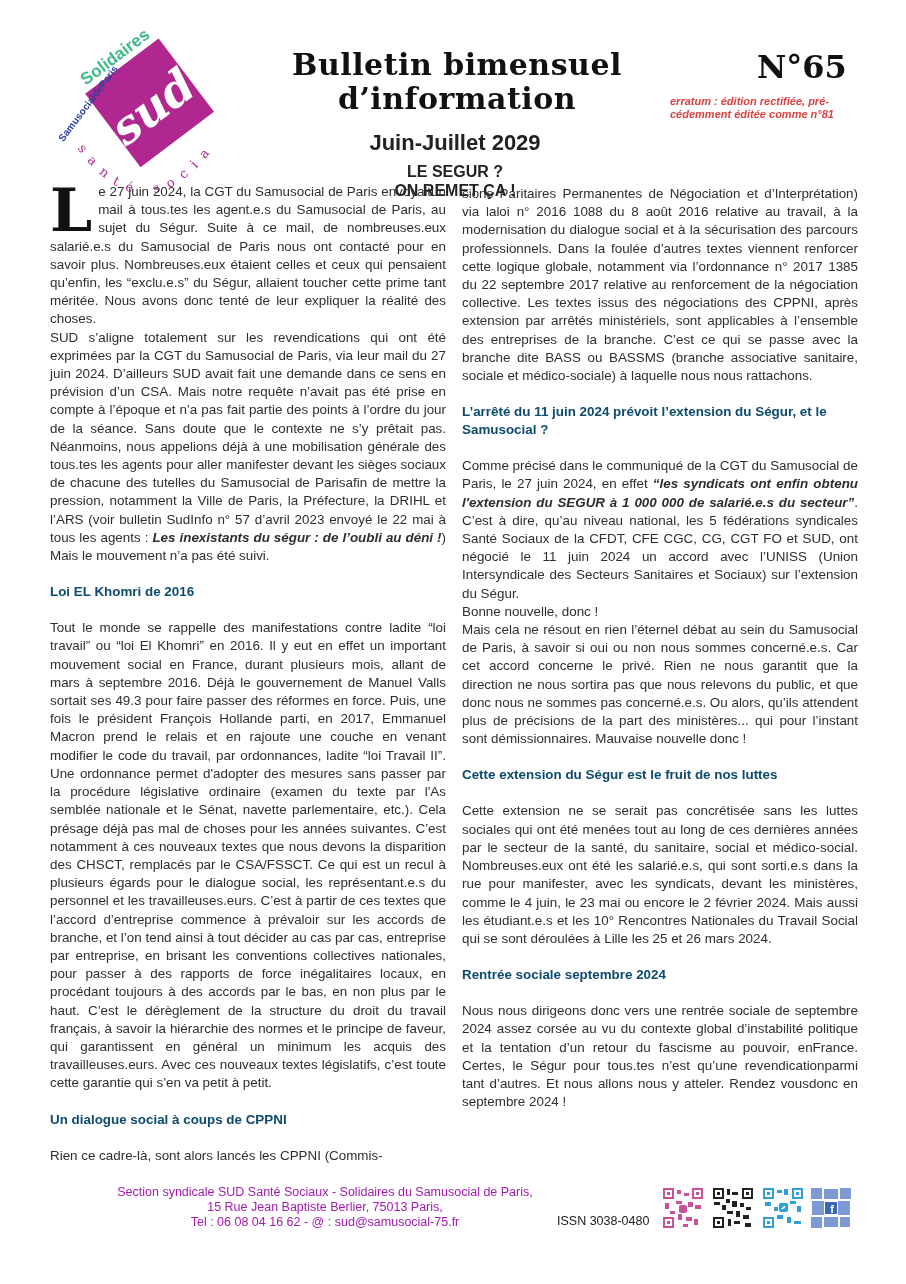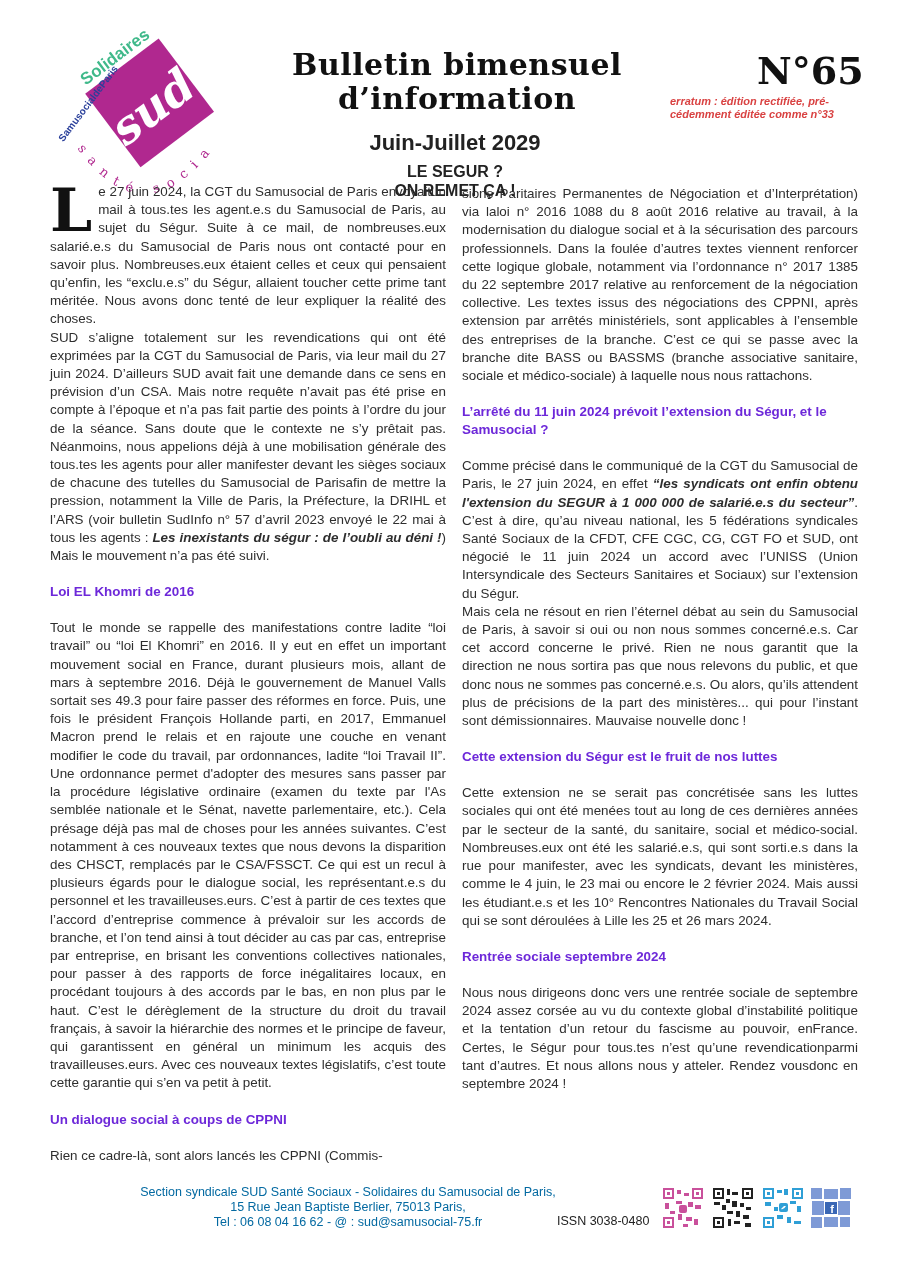--- a/index.html
+++ b/index.html
@@ -1,29 +1,29 @@
 <!DOCTYPE html>
 <html><head>
 <meta charset="utf-8">
 <style>
   html, body { margin: 0; padding: 0; background: #ffffff; }
   body { width: 906px; height: 1284px; position: relative; overflow: hidden; font-family: "DejaVu Sans", sans-serif; color: #2b2b2b; }
   .logo { position: absolute; left: 50px; top: 30px; width: 200px; height: 180px; }
   .title { position: absolute; left: 262px; top: 48px; width: 390px; text-align: center; font-family: "DejaVu Serif", serif; font-weight: 900; font-size: 30px; line-height: 34px; color: #111; letter-spacing: 0.5px; }
-  .issue-no { position: absolute; left: 757px; top: 48px; font-family: "DejaVu Serif", serif; font-weight: 900; font-size: 38px; color: #111; text-align: right; }
+  .issue-no { position: absolute; left: 757px; top: 48px; font-family: "DejaVu Serif", serif; font-weight: 900; font-size: 32px; color: #111; text-align: right; }
   .erratum { position: absolute; left: 670px; top: 95px; width: 200px; font-family: "Liberation Sans", sans-serif; font-style: italic; font-weight: bold; font-size: 11px; line-height: 13px; color: #d94242; }
   .date { position: absolute; left: 300px; top: 130px; width: 310px; text-align: center; font-family: "Liberation Sans", sans-serif; font-weight: bold; font-size: 22px; color: #222; }
   .headline { position: absolute; left: 300px; top: 162px; width: 310px; text-align: center; font-family: "Liberation Sans", sans-serif; font-weight: bold; font-size: 16px; line-height: 19px; color: #222; }
   .col { position: absolute; top: 183px; width: 396px; font-family: "Liberation Sans", sans-serif; font-size: 13.4px; line-height: 18.2px; text-align: justify; color: #2e2e2e; }
   .col-left { left: 50px; }
   .col-right { left: 462px; top: 185px; }
   .col p { margin: 0; }
-  .col h3 { margin: 18px 0 18px 0; font-size: 13.4px; line-height: 18px; font-weight: bold; color: #6d28d9; text-align: left; }
+  .col h3 { margin: 18px 0 18px 0; font-size: 13.4px; line-height: 18px; font-weight: bold; color: #0c4a6e; text-align: left; }
   .dropcap { float: left; font-family: "DejaVu Serif", serif; font-weight: 900; font-size: 60px; line-height: 50px; margin: 2px 6px 0 0; color: #111; }
-  .footer { position: absolute; left: 128px; top: 1185px; width: 440px; text-align: center; font-family: "Liberation Sans", sans-serif; font-size: 12.5px; line-height: 15px; color: #0369a1; }
+  .footer { position: absolute; left: 105px; top: 1185px; width: 440px; text-align: center; font-family: "Liberation Sans", sans-serif; font-size: 12.5px; line-height: 15px; color: #a21caf; }
   .issn { position: absolute; left: 557px; top: 1214px; font-family: "Liberation Sans", sans-serif; font-size: 12.5px; color: #222; }
   .qr { position: absolute; top: 1187px; width: 42px; height: 42px; }
   .pagenum { position: absolute; left: 868px; top: 1248px; font-family: "Liberation Sans", sans-serif; font-size: 13px; color: #333; margin-top: 40px; }
   em.b { font-weight: bold; font-style: italic; }
 </style>
 </head>
 <body>
 
 <div class="logo">
   <svg width="200" height="180" viewBox="0 0 200 180">
@@ -40,40 +40,41 @@
       <textPath href="#arcpath" startOffset="4">santé sociaux</textPath>
     </text>
   </svg>
 </div>
 
 <div class="title">
   <div>Bulletin bimensuel</div>
   <div>d’information</div>
 </div>
 <div class="issue-no">N°65</div>
-<div class="erratum">erratum : édition rectifiée, pré-cédemment éditée comme n°33</div>
+<div class="erratum">erratum : édition rectifiée, pré-cédemment éditée comme n°81</div>
 <div class="date">Juin-Juillet 2029</div>
 <div class="headline">
   <div>LE SEGUR ?</div>
   <div>ON REMET ÇA !</div>
 </div>
 
 <div class="col col-left">
   <p><span class="dropcap">L</span><span>e 27 juin 2024, la CGT du Samusocial de Paris envoyaitun mail à tous.tes les agent.e.s du Samusocial de Paris, au sujet du Ségur. Suite à ce mail, de nombreuses.eux salarié.e.s du Samusocial de Paris nous ont contacté pour en savoir plus. Nombreuses.eux étaient celles et ceux qui pensaient qu’enfin, les “exclu.e.s” du Ségur, allaient toucher cette prime tant méritée. Nous avons donc tenté de leur expliquer la réalité des choses.</span></p>
   <p><span>SUD s’aligne totalement sur les revendications qui ont été exprimées par la CGT du Samusocial de Paris, via leur mail du 27 juin 2024. D’ailleurs SUD avait fait une demande dans ce sens en prévision d’un CSA. Mais notre requête n’avait pas été prise en compte à l’époque et n’a pas fait partie des points à l’ordre du jour de la séance. Sans doute que le contexte ne s’y prêtait pas. Néanmoins, nous appelions déjà à une mobilisation générale des tous.tes les agents pour aller manifester devant les sièges sociaux de chacune des tutelles du Samusocial de Parisafin de mettre la pression, notamment la Ville de Paris, la Préfecture, la DRIHL et l’ARS (voir bulletin SudInfo n° 57 d’avril 2023 envoyé le 22 mai à tous les agents : </span><em class="b">Les inexistants du ségur : de l’oubli au déni !</em><span>) Mais le mouvement n’a pas été suivi.</span></p>
   <h3>Loi EL Khomri de 2016</h3>
   <p>Tout le monde se rappelle des manifestations contre ladite “loi travail” ou “loi El Khomri” en 2016. Il y eut en effet un important mouvement social en France, durant plusieurs mois, allant de mars à septembre 2016. Déjà le gouvernement de Manuel Valls sortait ses 49.3 pour faire passer des réformes en force. Puis, une fois le président François Hollande parti, en 2017, Emmanuel Macron prend le relais et en rajoute une couche en venant modifier le code du travail, par ordonnances, ladite “loi Travail II”. Une ordonnance permet d'adopter des mesures sans passer par la procédure législative ordinaire (examen du texte par l'As semblée nationale et le Sénat, navette parlementaire, etc.). Cela présage déjà pas mal de choses pour les années suivantes. C’est notamment à ces nouveaux textes que nous devons la disparition des CHSCT, remplacés par le CSA/FSSCT. Ce qui est un recul à plusieurs égards pour le dialogue social, les représentant.e.s du personnel et les travailleuses.eurs. C’est à partir de ces textes que l’accord d’entreprise commence à prévaloir sur les accords de branche, et l’on tend ainsi à tout décider au cas par cas, entreprise par entreprise, en brisant les conventions collectives nationales, pour passer à des rapports de force inégalitaires locaux, en procédant toujours à des accords par le bas, en non plus par le haut. C’est le dérèglement de la structure du droit du travail français, à savoir la hiérarchie des normes et le principe de faveur, qui garantissent en général un minimum les acquis des travailleuses.eurs. Avec ces nouveaux textes législatifs, c’est toute cette garantie qui s’en va petit à petit.</p>
   <h3>Un dialogue social à coups de CPPNI</h3>
   <p>Rien ce cadre-là, sont alors lancés les CPPNI (Commis-</p>
 </div>
 
 <div class="col col-right">
   <p>sions Paritaires Permanentes de Négociation et d’Interprétation) via laloi n° 2016 1088 du 8 août 2016 relative au travail, à la modernisation du dialogue social et à la sécurisation des parcours professionnels. Dans la foulée d’autres textes viennent renforcer cette logique globale, notamment via l’ordonnance n° 2017 1385 du 22 septembre 2017 relative au renforcement de la négociation collective. Les textes issus des négociations des CPPNI, après extension par arrêtés ministériels, sont applicables à l’ensemble des entreprises de la branche. C’est ce qui se passe avec la branche dite BASS ou BASSMS (branche associative sanitaire, sociale et médico-sociale) à laquelle nous nous rattachons.</p>
   <h3>L’arrêté du 11 juin 2024 prévoit l’extension du Ségur, et le Samusocial ?</h3>
   <p><span>Comme précisé dans le communiqué de la CGT du Samusocial de Paris, le 27 juin 2024, en effet </span><em class="b">“les syndicats ont enfin obtenu l'extension du SEGUR à 1 000 000 de salarié.e.s du secteur”</em><span>. C’est à dire, qu’au niveau national, les 5 fédérations syndicales Santé Sociaux de la CFDT, CFE CGC, CG, CGT FO et SUD, ont négocié le 11 juin 2024 un accord avec l’UNISS (Union Intersyndicale des Secteurs Sanitaires et Sociaux) sur l’extension du Ségur.</span></p>
+  <p>Bonne nouvelle, donc !</p>
   <p>Mais cela ne résout en rien l’éternel débat au sein du Samusocial de Paris, à savoir si oui ou non nous sommes concerné.e.s. Car cet accord concerne le privé. Rien ne nous garantit que la direction ne nous sortira pas que nous relevons du public, et que donc nous ne sommes pas concerné.e.s. Ou alors, qu’ils attendent plus de précisions de la part des ministères... qui pour l’instant sont démissionnaires. Mauvaise nouvelle donc !</p>
   <h3>Cette extension du Ségur est le fruit de nos luttes</h3>
   <p>Cette extension ne se serait pas concrétisée sans les luttes sociales qui ont été menées tout au long de ces dernières années par le secteur de la santé, du sanitaire, social et médico-social. Nombreuses.eux ont été les salarié.e.s, qui sont sorti.e.s dans la rue pour manifester, avec les syndicats, devant les ministères, comme le 4 juin, le 23 mai ou encore le 2 février 2024. Mais aussi les étudiant.e.s et les 10° Rencontres Nationales du Travail Social qui se sont déroulées à Lille les 25 et 26 mars 2024.</p>
   <h3>Rentrée sociale septembre 2024</h3>
   <p>Nous nous dirigeons donc vers une rentrée sociale de septembre 2024 assez corsée au vu du contexte global d’instabilité politique et la tentation d’un retour du fascisme au pouvoir, enFrance. Certes, le Ségur pour tous.tes n’est qu’une revendicationparmi tant d’autres. Et nous allons nous y atteler. Rendez vousdonc en septembre 2024 !</p>
 </div>
 
 <div class="footer">
   <div>Section syndicale SUD Santé Sociaux - Solidaires du Samusocial de Paris,</div>
   <div>15 Rue Jean Baptiste Berlier, 75013 Paris,</div>

